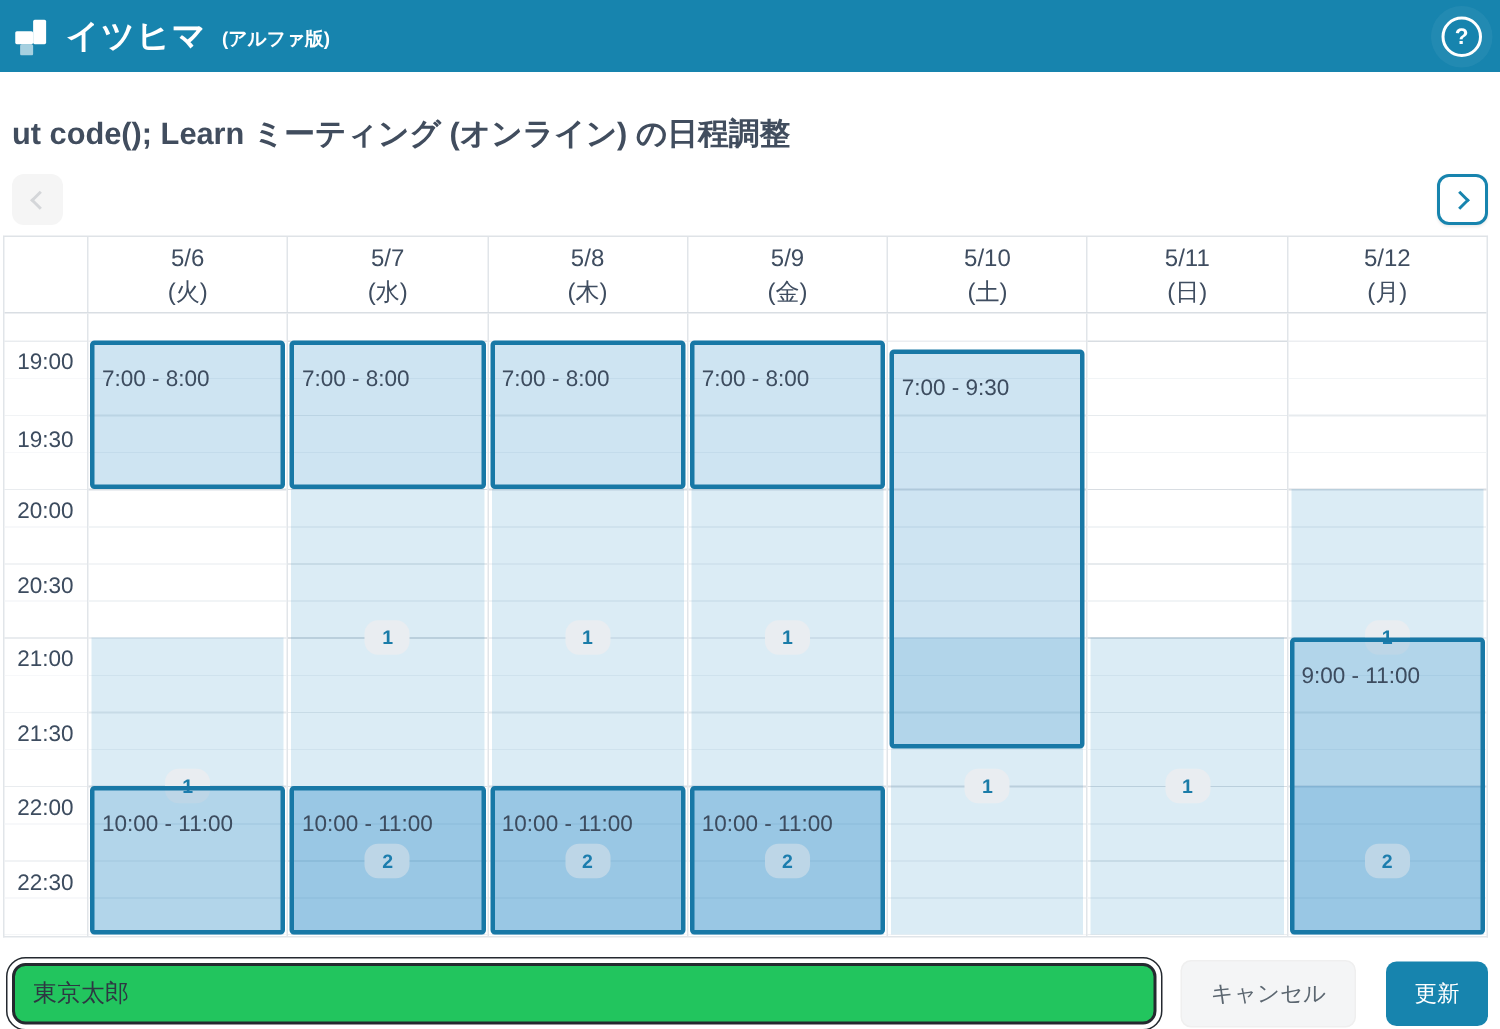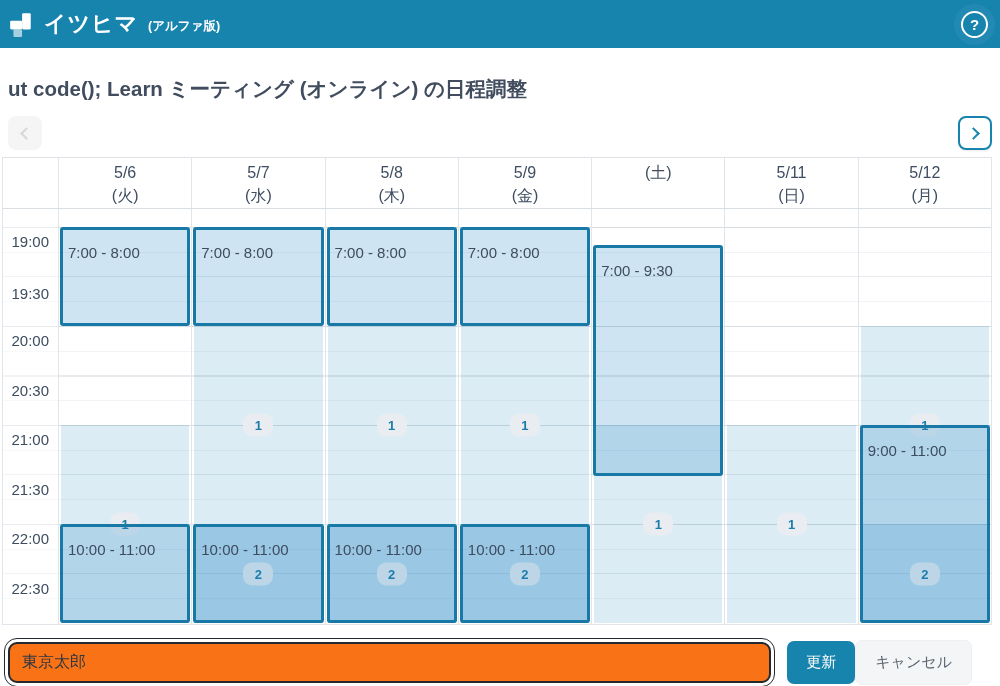--- a/index.html
+++ b/index.html
@@ -75,21 +75,21 @@
     border:3px solid var(--selection-border);background:rgba(var(--seg-base),0.22);
     cursor:pointer;
   }
   .block span{display:block;font-size:15px;color:#3d4c5f;padding:14px 5px;white-space:nowrap;overflow:hidden;}
   
   .footer{display:flex;align-items:center;margin:15px 8px 0 8px;}
   .name-input{
     flex:1;height:41px;border:2.5px solid #24292f;border-radius:9px;
     outline:1.5px solid #24292f;outline-offset:3px;
     padding:0 12px;font-size:16px;color:#2e3742;margin:0 16px 0 0;
-    font-family:inherit;background:#f97316;
+    font-family:inherit;background:#22c55e;
   }
   .btn{border:none;border-radius:7px;font-size:15px;padding:12px 19px;cursor:pointer;font-family:inherit;}
   .btn-cancel{background:#f4f5f6;color:#5b6670;border:1px solid #efefef;margin-right:20px;}
   .btn-update{background:var(--accent);color:#fff;font-weight:400;}
 </style>
 </head>
 <body>
 
 <header class="appbar">
   <svg class="logo" viewBox="0 0 24 24">
@@ -128,20 +128,21 @@
       </div>
       <div class="day-head">
         <div class="">5/8</div>
         <div class="">(木)</div>
       </div>
       <div class="day-head">
         <div class="">5/9</div>
         <div class="">(金)</div>
       </div>
       <div class="day-head">
+        <div class="">5/10</div>
         <div class="">(土)</div>
       </div>
       <div class="day-head">
         <div class="">5/11</div>
         <div class="">(日)</div>
       </div>
       <div class="day-head">
         <div class="">5/12</div>
         <div class="">(月)</div>
       </div>
@@ -205,21 +206,21 @@
           <span>7:00 - 8:00</span>
         </div>
         <div class="block" style="top: 315px; height: 99px;">
           <span>10:00 - 11:00</span>
         </div>
       </div>
       <div class="day-col">
         <div class="col-lines"></div>
         <div class="seg l1" style="top: 216px; height: 198px;"></div>
         <div class="badge" style="top: 315px;">1</div>
-        <div class="block" style="top: 36px; height: 231px;">
+        <div class="block" style="top: 24px; height: 266px;">
           <span>7:00 - 9:30</span>
         </div>
       </div>
       <div class="day-col">
         <div class="col-lines"></div>
         <div class="seg l1" style="top: 216px; height: 198px;"></div>
         <div class="badge" style="top: 315px;">1</div>
       </div>
       <div class="day-col">
         <div class="col-lines"></div>
@@ -229,15 +230,15 @@
         <div class="badge" style="top: 364.5px;">2</div>
         <div class="block" style="top: 216px; height: 198px;">
           <span>9:00 - 11:00</span>
         </div>
       </div>
     </div>
 </div>
 
 <div class="footer">
   <input class="name-input" type="text" value="東京太郎" style="">
+  <button class="btn btn-cancel">キャンセル</button>
   <button class="btn btn-update">更新</button>
-  <button class="btn btn-cancel">キャンセル</button>
 </div>
 
 </body></html>

